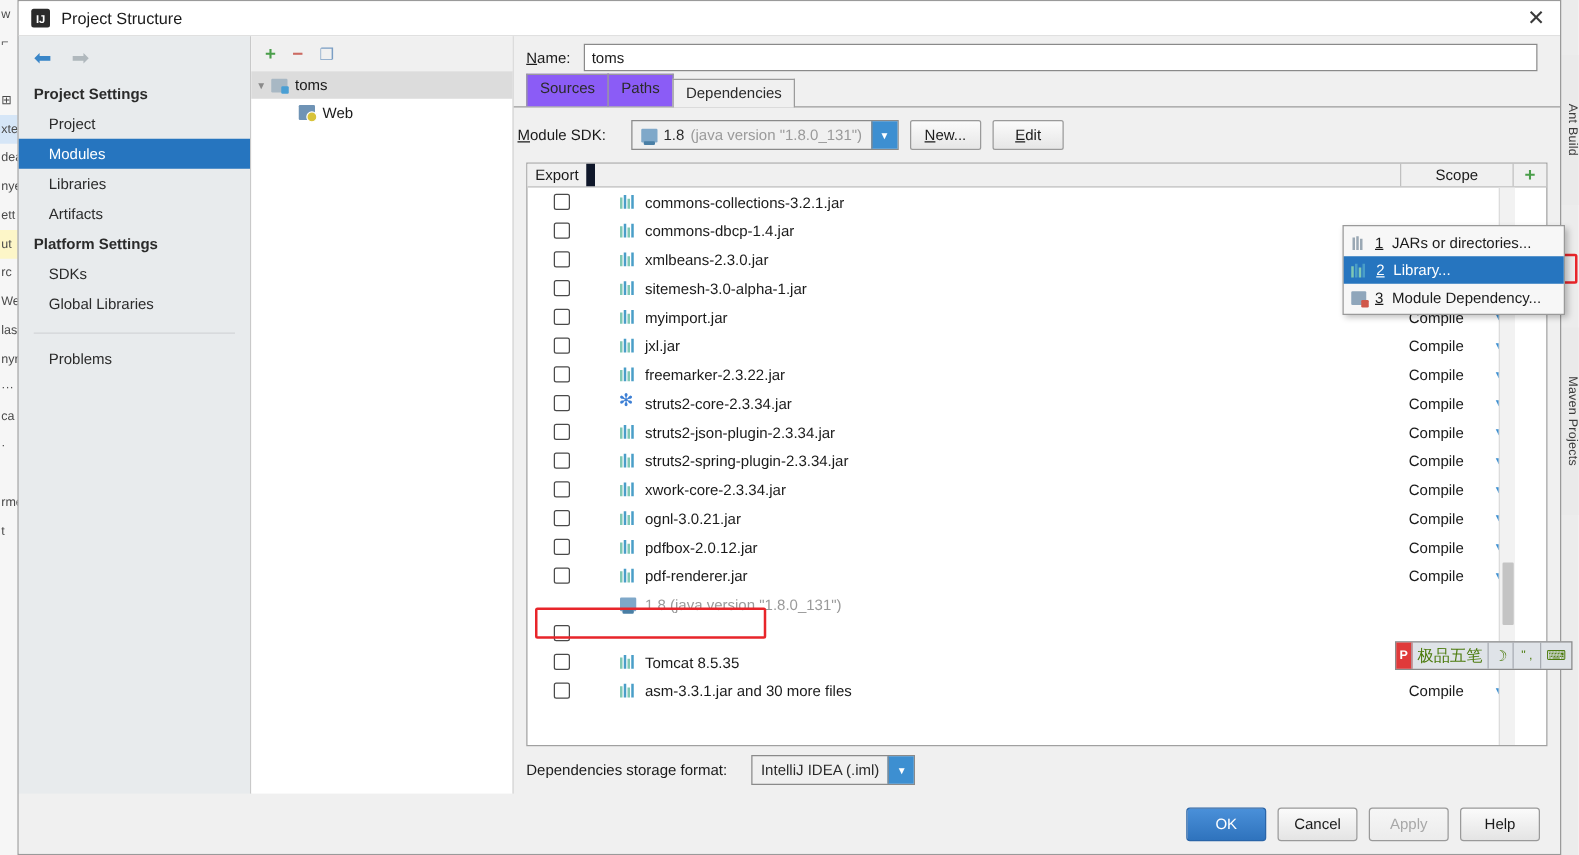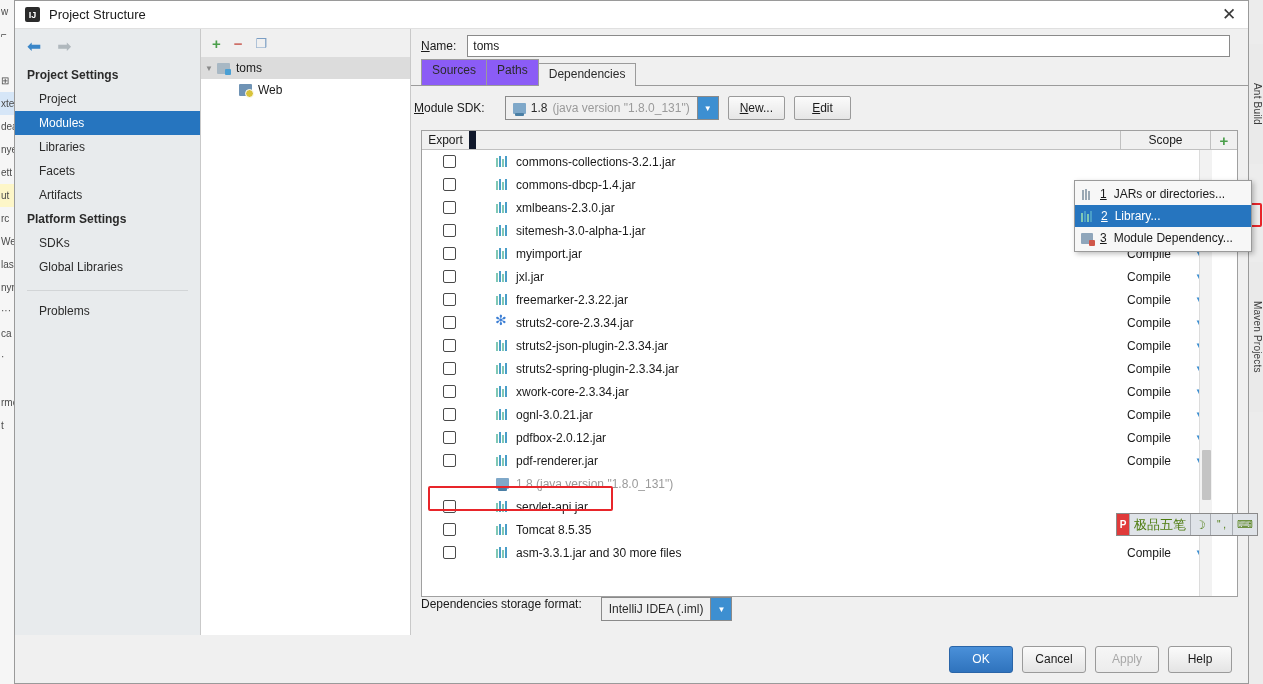--- a/index.html
+++ b/index.html
@@ -276,21 +276,21 @@
   }
   .dep-sb-thumb {
     position:absolute; left:2px; width:9px; background:#c4c4c4; border-radius:1px;
   }
   .pencil-ico {
     position:absolute; right:2px; top:88px; width:18px; height:18px;
     color:#9a9a9a; font-size:12px; text-align:center; line-height:18px; z-index:6;
   }
 
   .storage-row {
-    display:flex; align-items:flex-start; height:38px; padding:0 10px;
+    display:flex; align-items:center; height:38px; padding:0 10px;
     flex:0 0 38px;
   }
   .storage-lbl { font-size:12px; margin-right:8px; }
 
   
   .footer {
     height:48px; flex:0 0 48px; display:flex; align-items:center;
     justify-content:flex-end; padding:0 16px 0 0; gap:9px;
     background:#f0f0f0;
   }
@@ -400,21 +400,20 @@
     <div class="sidebar">
       <div class="nav-arrows">
         <span class="arrow back">⬅</span>
         <span class="arrow fwd">➡</span>
       </div>
       <div id="sb-groups">
           <div class="sb-group">Project Settings</div>
           <div class="sb-item">Project</div>
           <div class="sb-item active">Modules</div>
           <div class="sb-item">Libraries</div>
-          <div class="sb-item">Facets</div>
           <div class="sb-item">Artifacts</div>
           <div class="sb-group">Platform Settings</div>
           <div class="sb-item">SDKs</div>
           <div class="sb-item">Global Libraries</div>
         </div>
       <div class="sb-sep"></div>
       <div class="sb-item">Problems</div>
     </div>
 
     <div class="modcol">
@@ -740,29 +739,20 @@
                 <span class="dim">1.8 (java version "1.8.0_131")</span>
               </div>
               <div class="dr-scope">
                 <span></span>
               </div>
               <div class="dr-pad"></div>
             </div>
             <div class="dep-row">
               <div class="dr-cb">
                 <span class="cbx"></span>
-              </div>
-              <div class="dr-name">
-                <span class="ico-jar">
-                  <i></i>
-                  <i></i>
-                  <i></i>
-                  <i></i>
-                </span>
-                <span>servlet-api.jar</span>
               </div>
               <div class="dr-scope">
                 <span></span>
               </div>
               <div class="dr-pad"></div>
             </div>
             <div class="dep-row">
               <div class="dr-cb">
                 <span class="cbx"></span>
               </div>

